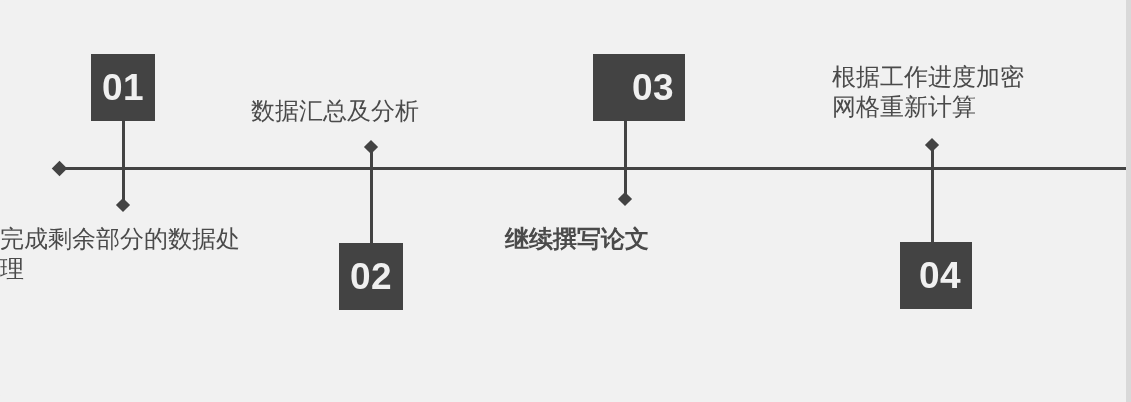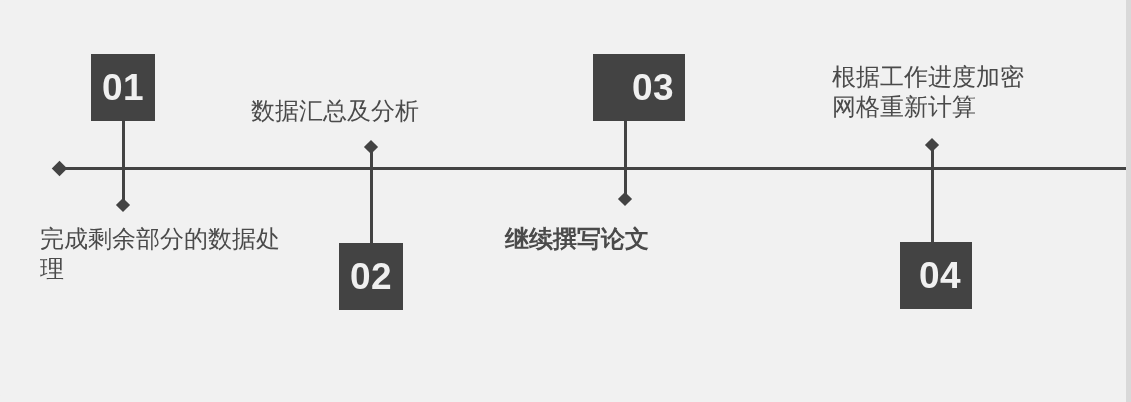--- a/index.html
+++ b/index.html
@@ -91,21 +91,21 @@
     font-size: 24px;
     line-height: 30px;
     text-align: left;
     white-space: normal;
   }
   
   #ms-01 { left: 123px; }
   #ms-01 .num-box { top: 54px; }
   #ms-01 .connector { top: 121px; height: 84px; }
   #ms-01 .node-diamond { top: 200px; }
-  #ms-01 .label { top: 224px; left: -123px; width: 246px; padding-left: 40px; }
+  #ms-01 .label { top: 224px; left: -123px; width: 246px; }
   
   #ms-02 { left: 371px; }
   #ms-02 .label { top: 96px; left: -120px; width: 240px; }
   #ms-02 .node-diamond { top: 142px; }
   #ms-02 .connector { top: 147px; height: 96px; }
   #ms-02 .num-box { top: 243px; }
   
   #ms-03 { left: 625px; }
   #ms-03 .num-box { top: 54px; padding-left: 28px; }
   #ms-03 .connector { top: 121px; height: 78px; }

